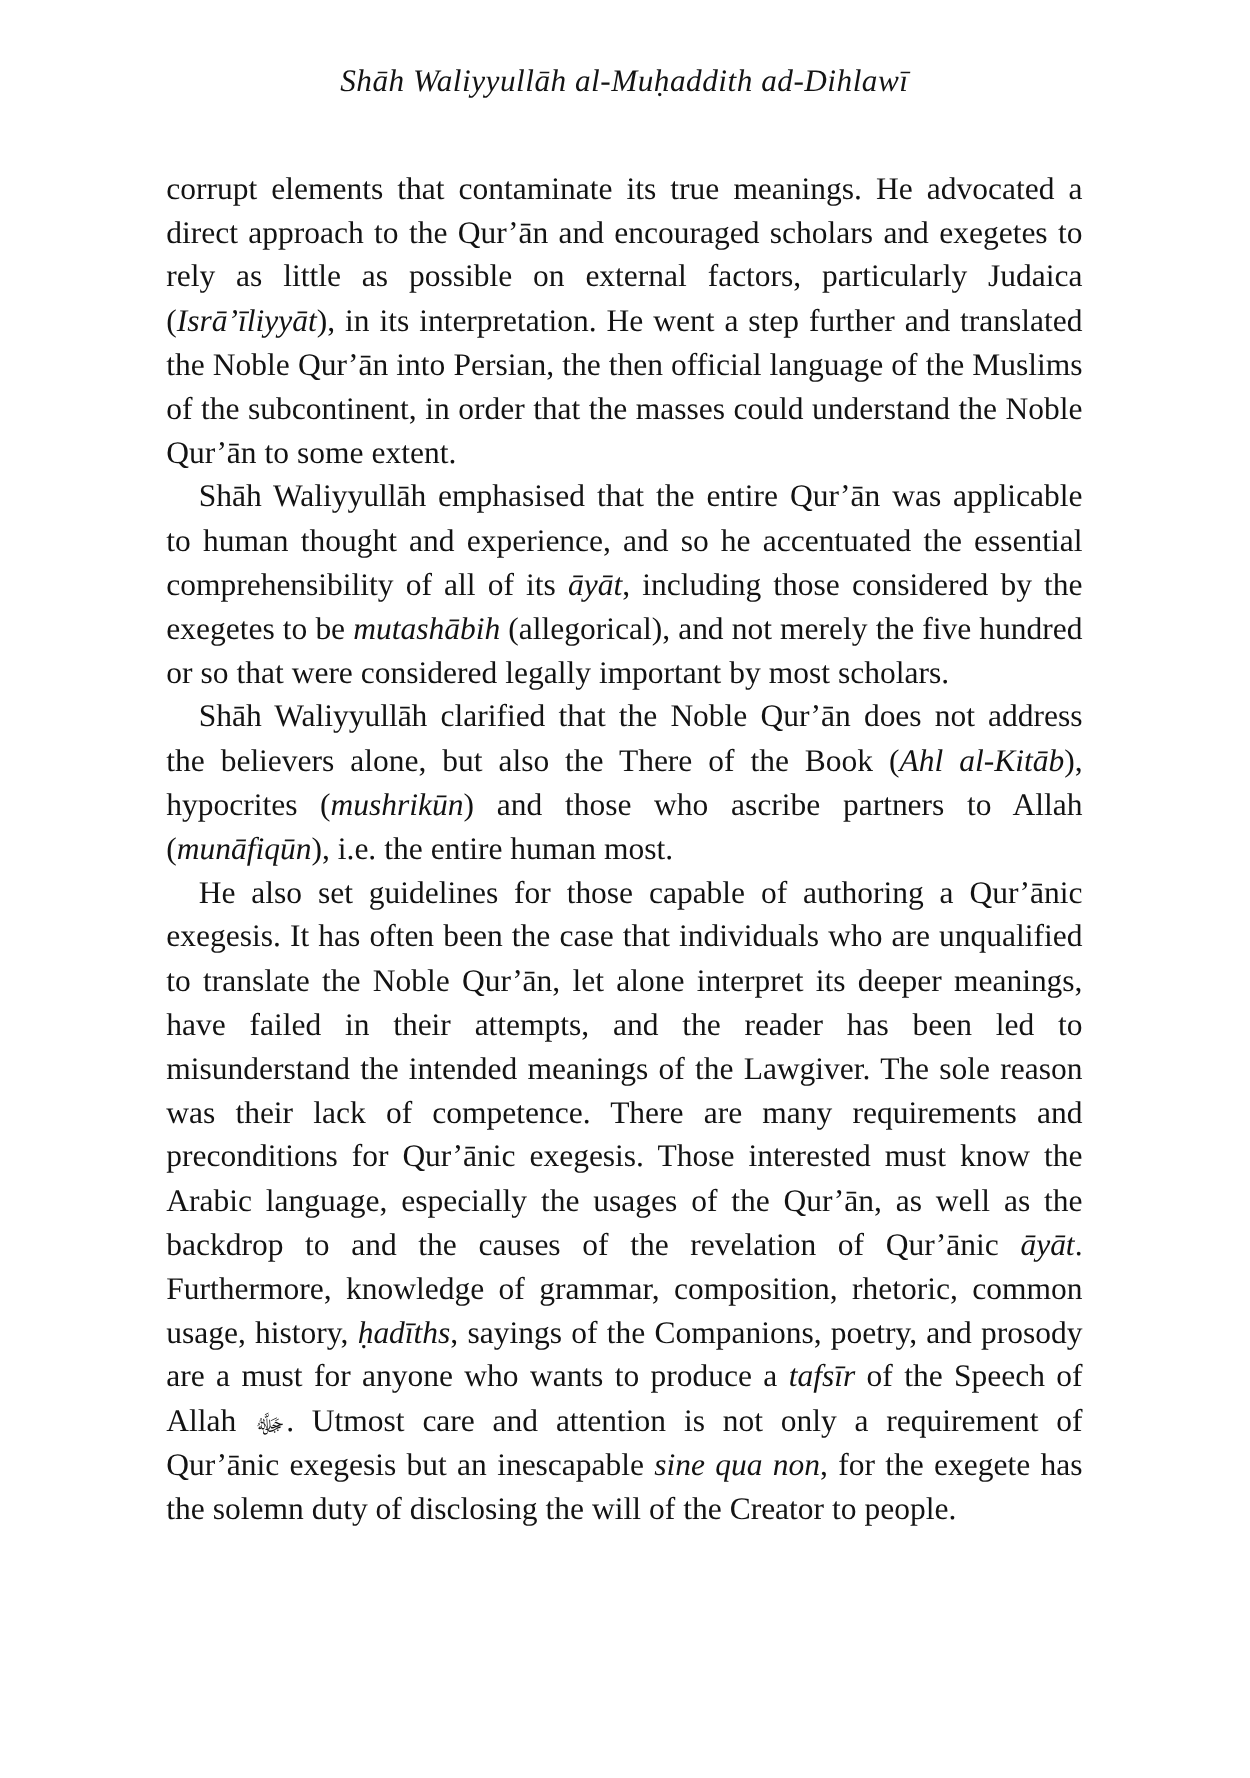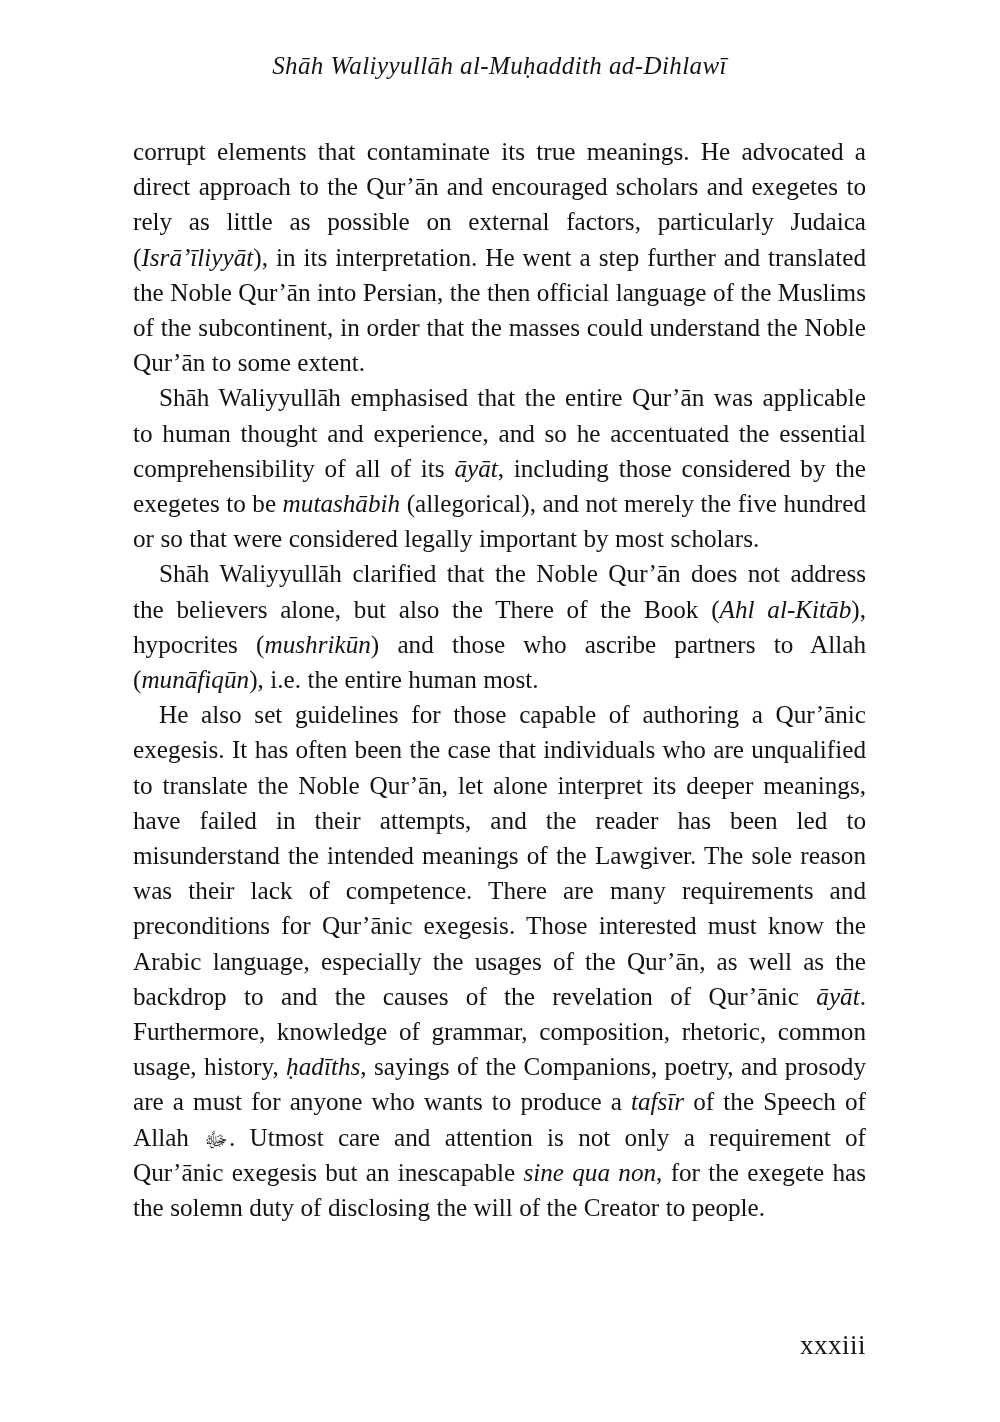--- a/index.html
+++ b/index.html
@@ -96,15 +96,14 @@
 
   <div class="running-head">Shāh Waliyyullāh al-Muḥaddith ad-Dihlawī</div>
 
   <div class="textblock">
     <p class="para"><span>corrupt elements that contaminate its true meanings. He advocated a direct approach to the Qur’ān and encouraged scholars and exegetes to rely as little as possible on external factors, particularly Judaica (</span><i>Isrā’īliyyāt</i><span>), in its interpretation. He went a step further and translated the Noble Qur’ān into Persian, the then official language of the Muslims of the subcontinent, in order that the masses could understand the Noble Qur’ān to some extent.</span></p>
     <p class="para indent"><span>Shāh Waliyyullāh emphasised that the entire Qur’ān was applicable to human thought and experience, and so he accentuated the essential comprehensibility of all of its </span><i>āyāt</i><span>, including those considered by the exegetes to be </span><i>mutashābih</i><span> (allegorical), and not merely the five hundred or so that were considered legally important by most scholars.</span></p>
     <p class="para indent"><span>Shāh Waliyyullāh clarified that the Noble Qur’ān does not address the believers alone, but also the There of the Book (</span><i>Ahl al-Kitāb</i><span>), hypocrites (</span><i>mushrikūn</i><span>) and those who ascribe partners to Allah (</span><i>munāfiqūn</i><span>), i.e. the entire human most.</span></p>
     <p class="para indent"><span>He also set guidelines for those capable of authoring a Qur’ānic exegesis. It has often been the case that individuals who are unqualified to translate the Noble Qur’ān, let alone interpret its deeper meanings, have failed in their attempts, and the reader has been led to misunderstand the intended meanings of the Lawgiver. The sole reason was their lack of competence. There are many requirements and preconditions for Qur’ānic exegesis. Those interested must know the Arabic language, especially the usages of the Qur’ān, as well as the backdrop to and the causes of the revelation of Qur’ānic </span><i>āyāt</i><span>. Furthermore, knowledge of grammar, composition, rhetoric, common usage, history, </span><i>ḥadīths</i><span>, sayings of the Companions, poetry, and prosody are a must for anyone who wants to produce a </span><i>tafsīr</i><span> of the Speech of Allah </span><span class="honorific">ﷻ</span><span>. Utmost care and attention is not only a requirement of Qur’ānic exegesis but an inescapable </span><i>sine qua non</i><span>, for the exegete has the solemn duty of disclosing the will of the Creator to people.</span></p>
   </div>
 
-  <div class="folio">xxxiii</div>
 
 </div>
 
 </body></html>

